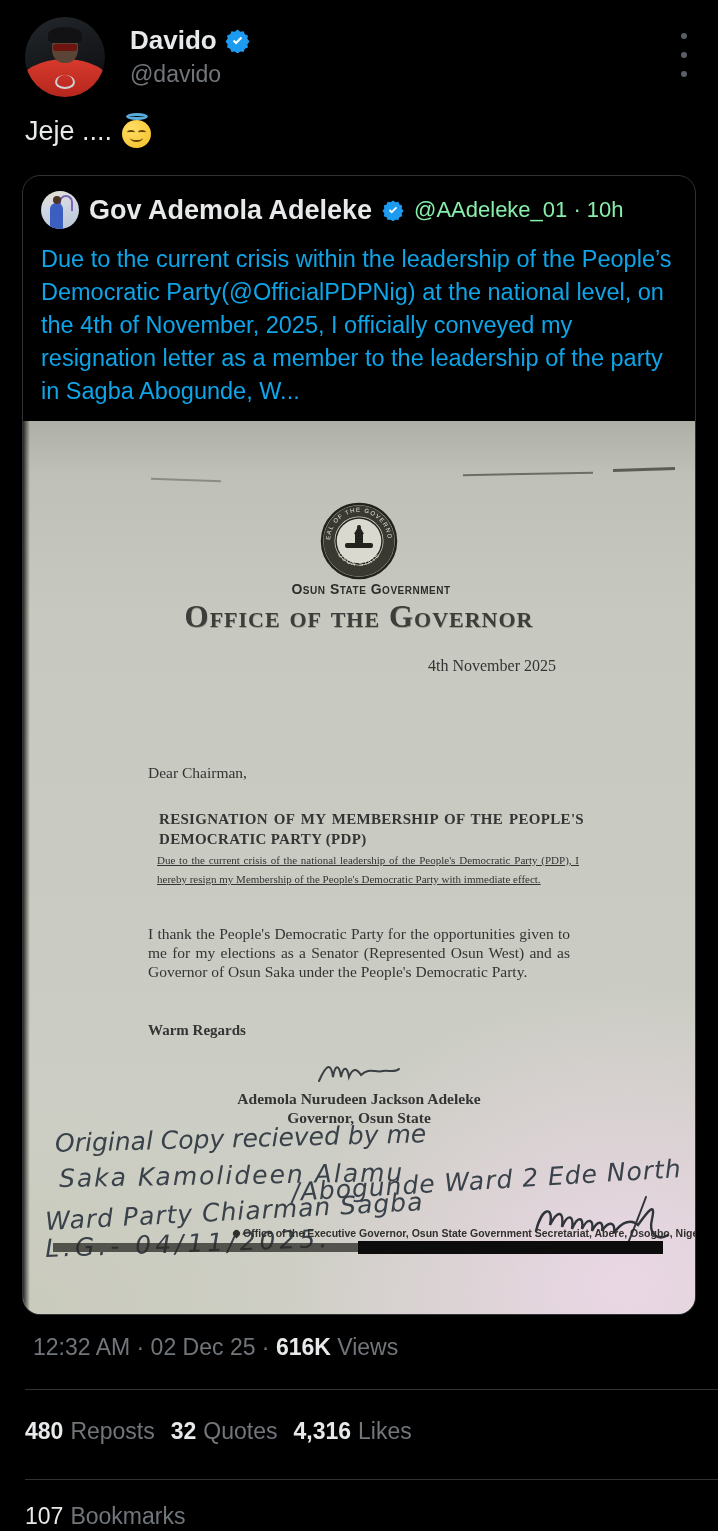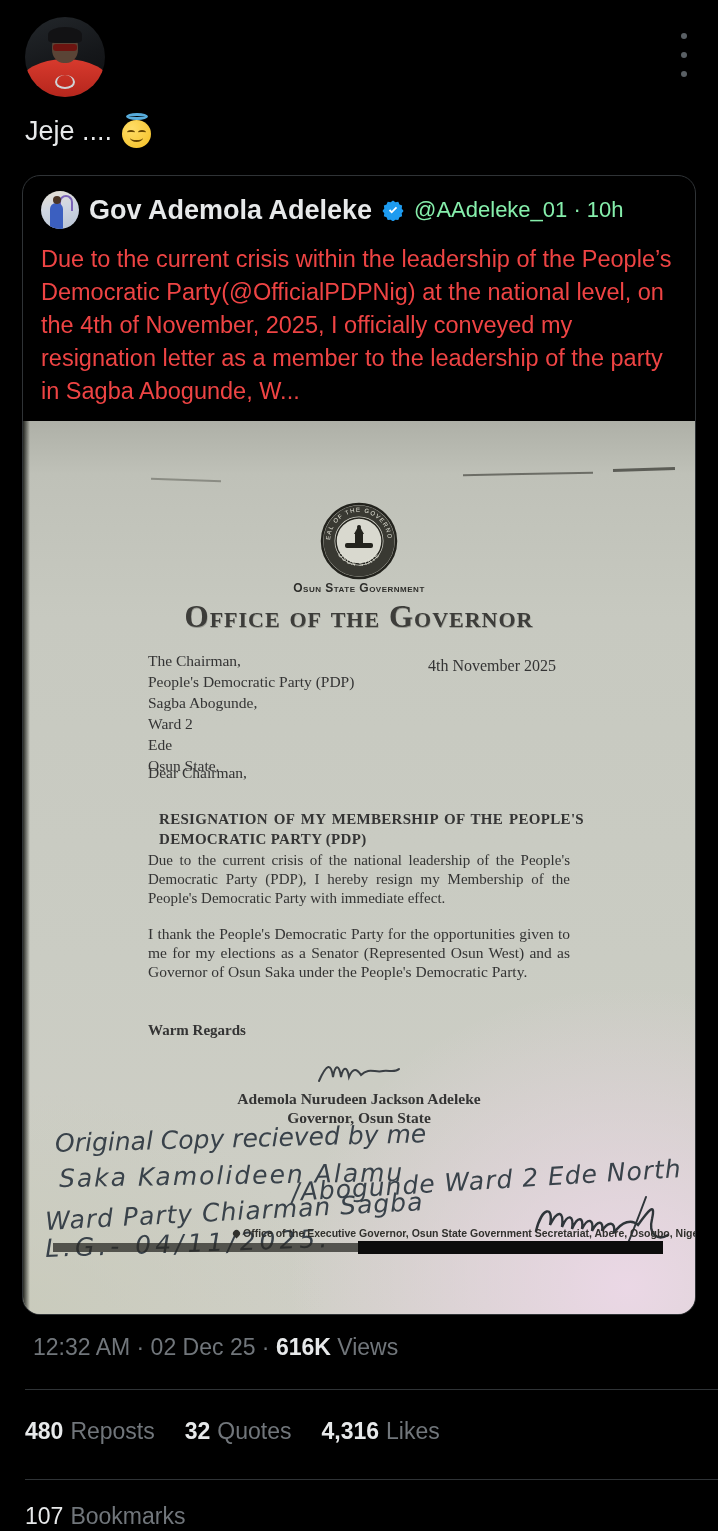--- a/index.html
+++ b/index.html
@@ -39,78 +39,88 @@
   
   .quote-card { position:absolute; top:175px; left:22px; width:674px; height:1140px; border:1px solid #2f3336; border-radius:18px; overflow:hidden; background:#000; cursor:pointer; }
   .quote-header { display:flex; align-items:center; gap:10px; padding:15px 16px 8px 18px; }
   .avatar-small { width:38px; height:38px; border-radius:50%; flex:0 0 38px; position:relative; overflow:hidden; background:linear-gradient(165deg,#e8e2d5 0%,#cfd6e2 45%,#b9c4d4 100%); }
   .avatar-small .figure { position:absolute; bottom:0; left:9px; width:13px; height:26px; border-radius:6px 6px 0 0; background:#3b5fc0; }
   .avatar-small .head { position:absolute; top:5px; left:12px; width:8px; height:8px; border-radius:50%; background:#4a3526; }
   .avatar-small .arch { position:absolute; top:4px; left:18px; width:14px; height:16px; border-radius:8px 8px 0 0; border:2px solid #7a63b8; border-bottom:none; }
   .quote-name { font-size:27px; font-weight:bold; color:#e7e9ea; white-space:nowrap; }
   .quote-badge { width:22px; height:22px; flex:0 0 22px; }
   .quote-meta { font-size:22px; color:#86efac; white-space:nowrap; }
-  .quote-text { padding:6px 18px 14px 18px; font-size:23.5px; line-height:33px; color:#ef4444; }
+  .quote-text { padding:6px 18px 14px 18px; font-size:23.5px; line-height:33px; color:#0ea5e9; }
   
   .letter-photo {
     position:absolute; left:0; right:0; bottom:0; top:245px; overflow:hidden;
     background:
       radial-gradient(120% 80% at 90% 97%, rgba(236,216,231,0.95), rgba(236,216,231,0) 42%),
       radial-gradient(90% 50% at 0% 100%, rgba(200,202,186,0.8), rgba(200,202,186,0) 50%),
       linear-gradient(180deg,#aeb0a7 0%,#bfc1b8 6%,#c7c9c0 22%,#caccc3 60%,#cfcfc6 100%);
     font-family:"Liberation Serif", serif; color:#343434;
   }
   .letter-photo .edge { position:absolute; left:0; top:0; bottom:0; width:7px; background:linear-gradient(90deg,rgba(10,12,8,0.85),rgba(10,12,8,0)); }
   .crease1 { position:absolute; top:52px; left:440px; width:130px; height:2px; background:rgba(40,40,35,0.55); transform:rotate(-1deg); }
   .crease2 { position:absolute; top:47px; left:590px; width:62px; height:3px; background:rgba(40,40,35,0.65); transform:rotate(-2deg); }
   .crease3 { position:absolute; top:58px; left:128px; width:70px; height:2px; background:rgba(60,60,52,0.4); transform:rotate(2deg); }
   .seal { position:absolute; top:80px; left:296px; }
-  .org-name { position:absolute; top:160px; left:0; width:100%; text-align:center; font-family:"Liberation Sans",sans-serif; font-variant:small-caps; font-weight:bold; font-size:12px; letter-spacing:0.5px; color:#2d2d2a; }
+  .org-name { position:absolute; top:160px; left:12px; width:100%; text-align:center; font-family:"Liberation Sans",sans-serif; font-variant:small-caps; font-weight:bold; font-size:14px; letter-spacing:0.5px; color:#2d2d2a; }
   .office-name { position:absolute; top:178px; left:0; width:100%; text-align:center; font-variant:small-caps; font-weight:600; font-size:31px; letter-spacing:1px; color:#3d3d3a; text-shadow:0.5px 0.5px 0 rgba(70,70,64,0.35); }
   .letter-date { position:absolute; top:236px; left:405px; font-size:16px; }
   .address { position:absolute; top:229px; left:125px; font-size:15.5px; line-height:21px; }
   .salutation { position:absolute; top:343px; left:125px; font-size:15.5px; }
   .subject { position:absolute; top:388px; left:136px; width:425px; font-size:15px; font-weight:bold; letter-spacing:0.3px; line-height:20px; text-align:justify; }
-  .para1 { position:absolute; top:430px; left:125px; width:422px; font-size:15px; line-height:19px; text-align:justify; }
+  .para1 { position:absolute; top:430px; left:134px; width:422px; font-size:11px; line-height:19px; text-align:justify;text-decoration:underline; }
   .para2 { position:absolute; top:503px; left:125px; width:422px; font-size:15.5px; line-height:19px; text-align:justify; }
   .closing { position:absolute; top:601px; left:125px; font-size:15px; font-weight:bold; }
   .sig-small { position:absolute; top:638px; left:290px; }
   .signatory { position:absolute; top:668px; left:0; width:100%; text-align:center; font-size:15.5px; font-weight:bold; line-height:19px; }
   .handwriting { position:absolute; font-family:"DejaVu Sans",sans-serif; font-style:italic; color:#39424a; white-space:nowrap; }
   .hw1 { top:703px; left:32px; font-size:25px; transform:rotate(-1.5deg); }
   .hw2 { top:740px; left:36px; font-size:25px; transform:rotate(-1deg); letter-spacing:2px; }
   .hw3 { top:776px; left:22px; font-size:25px; transform:rotate(-3deg); letter-spacing:1px; }
   .hw3b { top:745px; left:268px; font-size:25px; transform:rotate(-3.5deg); letter-spacing:1px; }
   .hw4 { top:808px; left:22px; font-size:25px; transform:rotate(-2deg); letter-spacing:4px; }
   .sig-big { position:absolute; top:770px; left:505px; }
   .letter-footer { position:absolute; top:806px; left:210px; width:460px; font-family:"Liberation Sans",sans-serif; font-size:10.5px; font-weight:bold; color:#30302c; white-space:nowrap; }
   .pin-icon { display:inline-block; width:7px; height:7px; border-radius:50% 50% 50% 0; background:#30302c; transform:rotate(-45deg); margin-right:3px; }
   .bar-gray { position:absolute; top:822px; left:30px; width:305px; height:9px; background:rgba(42,42,38,0.75); }
   .bar-black { position:absolute; top:820px; left:335px; width:305px; height:13px; background:#0c0c0c; }
   
   .meta-row { position:absolute; top:1334px; left:25px; font-size:23px; color:#71767b;margin-left:8px; }
   .meta-row .strong { color:#e7e9ea; font-weight:bold; }
   .divider { position:absolute; left:25px; right:0; height:1px; background:#2f3336; }
   .d1 { top:1389px; } .d2 { top:1479px; }
-  .stats-row { position:absolute; top:1418px; left:25px; display:flex; gap:30px; font-size:23px; }
+  .stats-row { position:absolute; top:1418px; left:25px; display:flex; gap:16px; font-size:23px; }
   .stat { color:#71767b; cursor:pointer; }
   .stat b { color:#e7e9ea; font-weight:bold; margin-right:7px; }
   .bookmarks-row { position:absolute; top:1503px; left:25px; font-size:23px; color:#71767b; cursor:pointer; }
   .bookmarks-row b { color:#e7e9ea; font-weight:normal; margin-right:7px; }
 </style>
 </head>
 <body>
 
 <div class="tweet-header">
   <div class="avatar-large">
     <div class="jacket"></div>
     <div class="face"></div>
     <div class="durag"></div>
     <div class="shades"></div>
     <div class="chain"></div>
+  </div>
+  <div class="name-block">
+    <div class="name-row">
+      <span class="display-name">Davido</span>
+      <svg class="badge" viewBox="0 0 24 24">
+        <path fill="#1d9bf0" d="M12 1.5l2.6 2 3.2-.5 1.2 3 3 1.2-.5 3.2 2 2.6-2 2.6.5 3.2-3 1.2-1.2 3-3.2-.5-2.6 2-2.6-2-3.2.5-1.2-3-3-1.2.5-3.2-2-2.6 2-2.6-.5-3.2 3-1.2 1.2-3 3.2.5z"></path>
+        <path fill="#fff" d="M10.6 15.8l-3.1-3.1 1.4-1.4 1.7 1.7 4.5-4.5 1.4 1.4z"></path>
+      </svg>
+    </div>
+    <div class="handle">@davido</div>
   </div>
 </div>
 <div class="kebab">
     <i></i>
     <i></i>
     <i></i>
   </div>
 
 <div class="tweet-text">
   <span>Jeje ....</span>
@@ -162,28 +172,20 @@
       <rect x="36" y="32" width="8" height="14" fill="#23231d"></rect>
       <polygon points="40,24 35,33 45,33" fill="#23231d"></polygon>
       <circle cx="40" cy="26" r="2" fill="#23231d"></circle>
       <rect x="26" y="42" width="28" height="5" rx="2" fill="#23231d"></rect>
     </svg>
 
     <div class="org-name">Osun State Government</div>
     <div class="office-name">Office of the Governor</div>
     <div class="letter-date">4th November 2025</div>
 
-    <div class="address">
-      <div>The Chairman,</div>
-      <div>People's Democratic Party (PDP)</div>
-      <div>Sagba Abogunde,</div>
-      <div>Ward 2</div>
-      <div>Ede</div>
-      <div>Osun State.</div>
-    </div>
 
     <div class="salutation">Dear Chairman,</div>
     <div class="subject">RESIGNATION OF MY MEMBERSHIP OF THE PEOPLE'S DEMOCRATIC PARTY (PDP)</div>
     <div class="para1">Due to the current crisis of the national leadership of the People's Democratic Party (PDP), I hereby resign my Membership of the People's Democratic Party with immediate effect.</div>
     <div class="para2">I thank the People's Democratic Party for the opportunities given to me for my elections as a Senator (Represented Osun West) and as Governor of Osun Saka under the People's Democratic Party.</div>
     <div class="closing">Warm Regards</div>
 
     <svg class="sig-small" width="90" height="28" viewBox="0 0 90 28">
       <path d="M6 22 C14 4, 18 4, 20 18 C22 6, 26 4, 28 18 C30 8, 34 6, 36 18 C40 8, 44 10, 48 16 C56 8, 62 14, 70 12 C76 11, 82 14, 86 10" fill="none" stroke="#3a3f44" stroke-width="2" stroke-linecap="round"></path>
     </svg>

